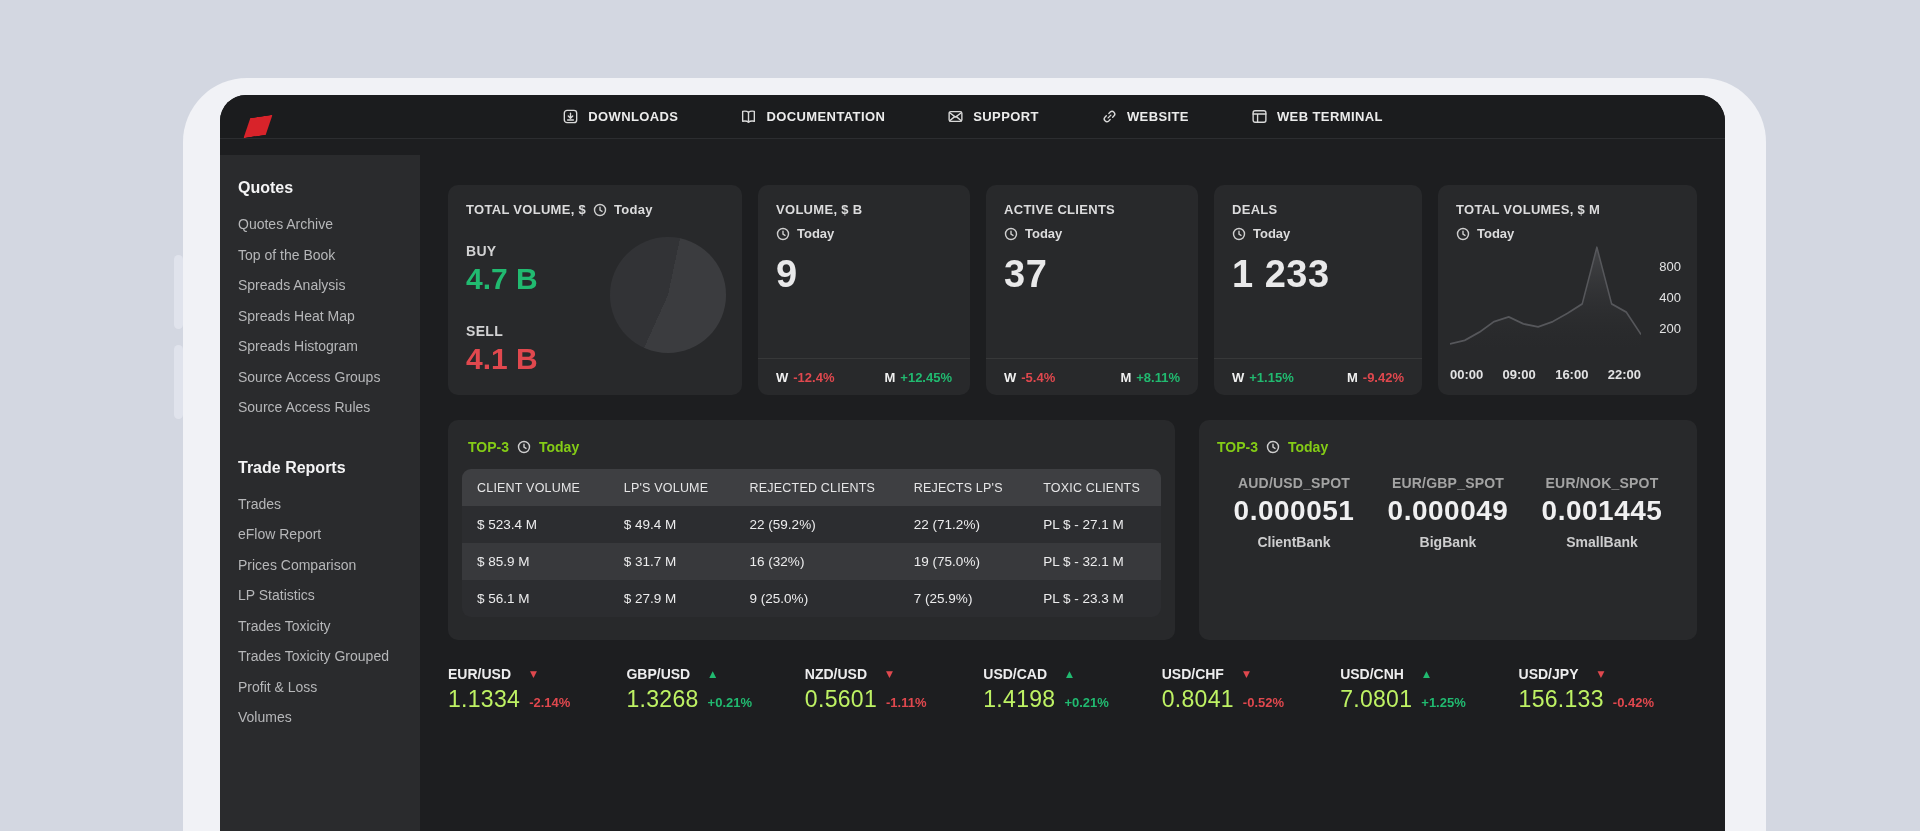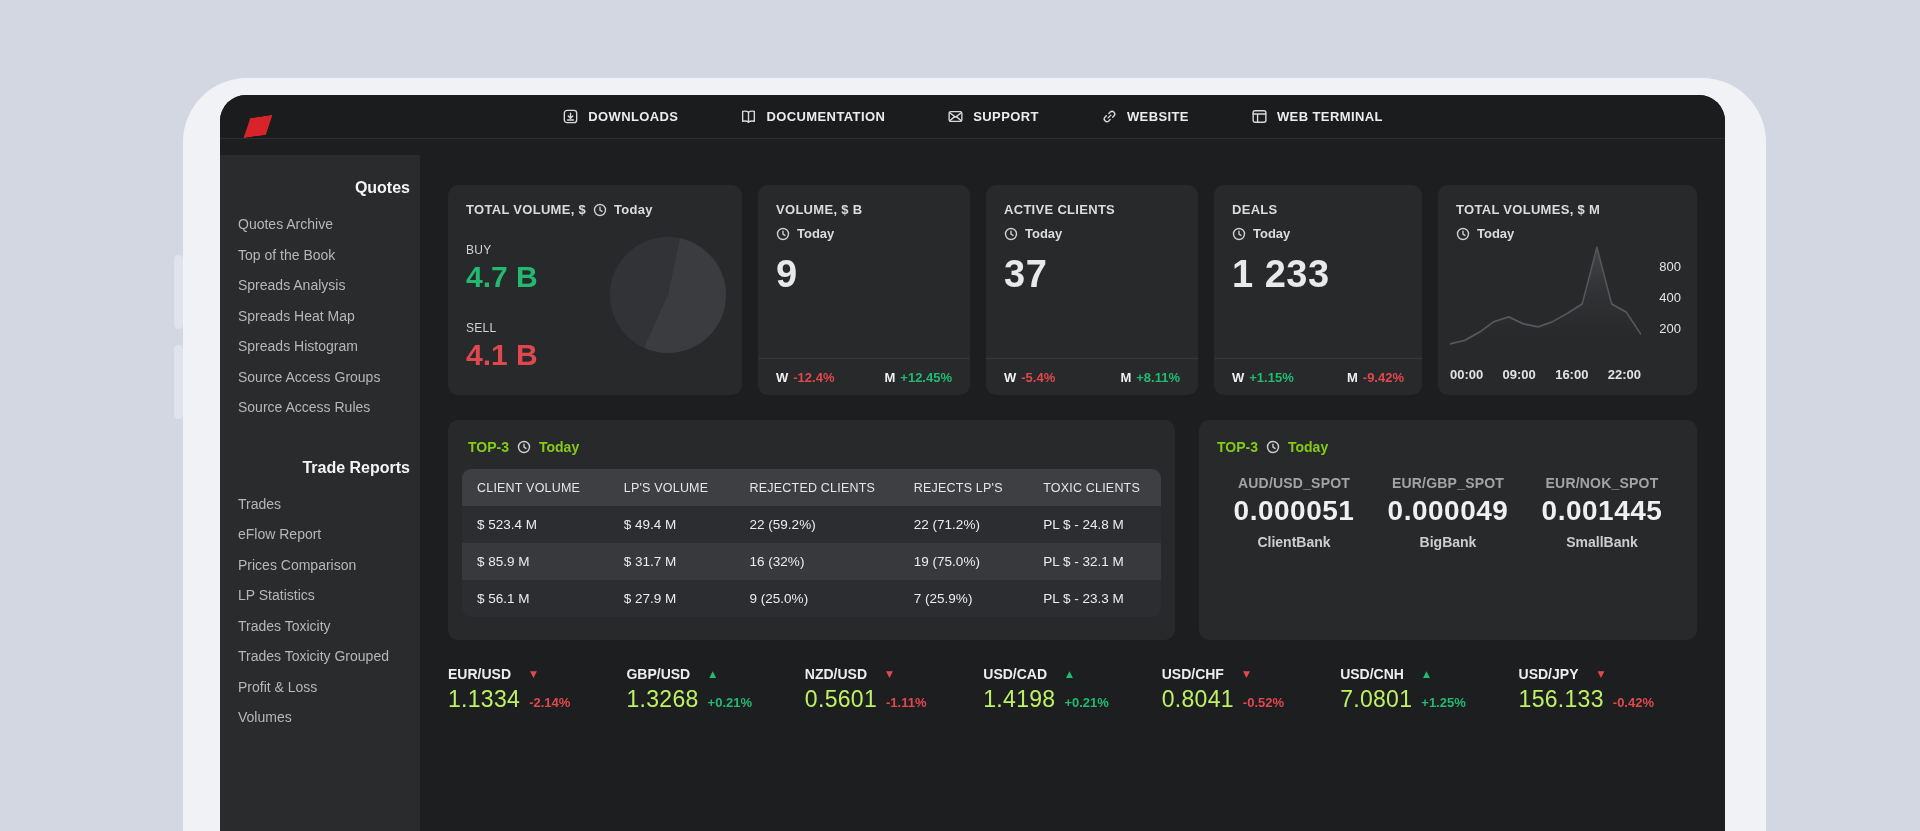--- a/index.html
+++ b/index.html
@@ -17,40 +17,40 @@
   .side-btn.b2{top:345px;height:74px;}
   .screen{position:absolute;left:37px;top:17px;width:1505px;height:736px;background:var(--screen);border-radius:26px 26px 0 0;overflow:hidden;}
   
   .nav{position:absolute;left:0;top:0;right:0;height:44px;background:var(--nav);display:flex;align-items:center;border-bottom:1px solid #2c2d30;}
   .logo{position:absolute;left:22px;top:22px;width:32px;height:19px;background:#d8232a;clip-path:polygon(30% 0,100% 0,70% 100%,0 100%);transform:rotate(-8deg);cursor:pointer;}
   .nav-items{display:flex;gap:62px;margin:0 auto;}
   .nav-item{display:flex;align-items:center;gap:9px;color:#ececec;font-size:13px;font-weight:700;letter-spacing:.4px;cursor:pointer;}
   .nav-item svg{width:17px;height:17px;stroke:#d9d9d9;fill:none;stroke-width:1.3;stroke-linecap:round;stroke-linejoin:round;}
   
   .sidebar{position:absolute;left:0;top:60px;bottom:0;width:200px;background:var(--side);padding:24px 10px 0 18px;}
-  .side-sec-title{color:#f4f4f5;font-size:16px;font-weight:700;margin:14px 0 12px;text-align:right;}
+  .side-sec-title{color:#f4f4f5;font-size:16px;font-weight:700;margin:14px 0 12px;}
   .side-sec-title:first-child{margin-top:0;}
   .side-list{list-style:none;}
   .side-list li{color:var(--txt-dim);font-size:14px;line-height:30.5px;cursor:pointer;white-space:nowrap;}
   .side-gap{height:22px;}
   
   .main{position:absolute;left:200px;top:60px;right:0;bottom:0;background:var(--screen);padding:30px 28px 0 28px;}
   .row1{display:flex;gap:16px;height:210px;}
   .card{background:var(--card);border-radius:10px;position:relative;padding:17px 18px;}
   .c1{width:294px;} .c2{width:212px;} .c3{width:212px;} .c4{width:208px;} .c5{flex:1;}
   .card-title{color:var(--title);font-size:13px;font-weight:700;letter-spacing:.3px;display:flex;align-items:center;gap:7px;}
   .period-row{display:flex;align-items:center;gap:7px;margin-top:9px;color:var(--title);font-size:13px;font-weight:700;}
   .clock{width:14px;height:14px;stroke:#cfcfcf;fill:none;stroke-width:1.4;stroke-linecap:round;flex:0 0 auto;}
   .big-val{color:var(--txt);font-size:38px;font-weight:700;margin-top:12px;letter-spacing:.5px;}
   .kpi-footer{position:absolute;left:0;right:0;bottom:0;height:37px;border-top:1px solid rgba(255,255,255,.07);display:flex;align-items:center;justify-content:space-between;padding:0 18px;font-size:13px;font-weight:700;color:#f0f0f0;}
   .kpi-footer i{font-style:normal;margin-left:5px;}
   [data-trend="up"]{color:var(--green);}
   [data-trend="down"]{color:var(--red);}
   
-  .bs-label{color:#d2d2d3;font-size:12px;font-weight:400;letter-spacing:.3px;margin-top:27px;}
+  .bs-label{color:#d2d2d3;font-size:14px;font-weight:700;letter-spacing:.3px;margin-top:27px;}
   .bs-label.first{margin-top:26px;}
   .bs-val{font-size:30px;font-weight:700;margin-top:3px;}
   .bs-val.buy{color:var(--green);}
   .bs-val.sell{color:var(--red);}
   .pie{position:absolute;right:16px;top:52px;width:116px;height:116px;border-radius:50%;}
   
   .chart-svg{position:absolute;left:12px;right:56px;top:54px;bottom:44px;width:auto;}
   .chart-svg svg{width:100%;height:100%;display:block;}
   .area-line{fill:none;stroke:#56575b;stroke-width:1.6;stroke-linejoin:round;}
   .y-axis{position:absolute;right:16px;top:74px;display:flex;flex-direction:column;gap:16px;color:#e3e3e4;font-size:13px;font-weight:400;text-align:right;}
@@ -277,21 +277,21 @@
             <span>LP'S VOLUME</span>
             <span>REJECTED CLIENTS</span>
             <span>REJECTS LP'S</span>
             <span>TOXIC CLIENTS</span>
           </div>
           <div class="tbl-row r0">
             <span>$ 523.4 M</span>
             <span>$ 49.4 M</span>
             <span>22 (59.2%)</span>
             <span>22 (71.2%)</span>
-            <span>PL $ - 24.8 M</span>
+            <span>PL $ - 27.1 M</span>
           </div>
           <div class="tbl-row r1">
             <span>$ 85.9 M</span>
             <span>$ 31.7 M</span>
             <span>16 (32%)</span>
             <span>19 (75.0%)</span>
             <span>PL $ - 32.1 M</span>
           </div>
           <div class="tbl-row r2">
             <span>$ 56.1 M</span>

